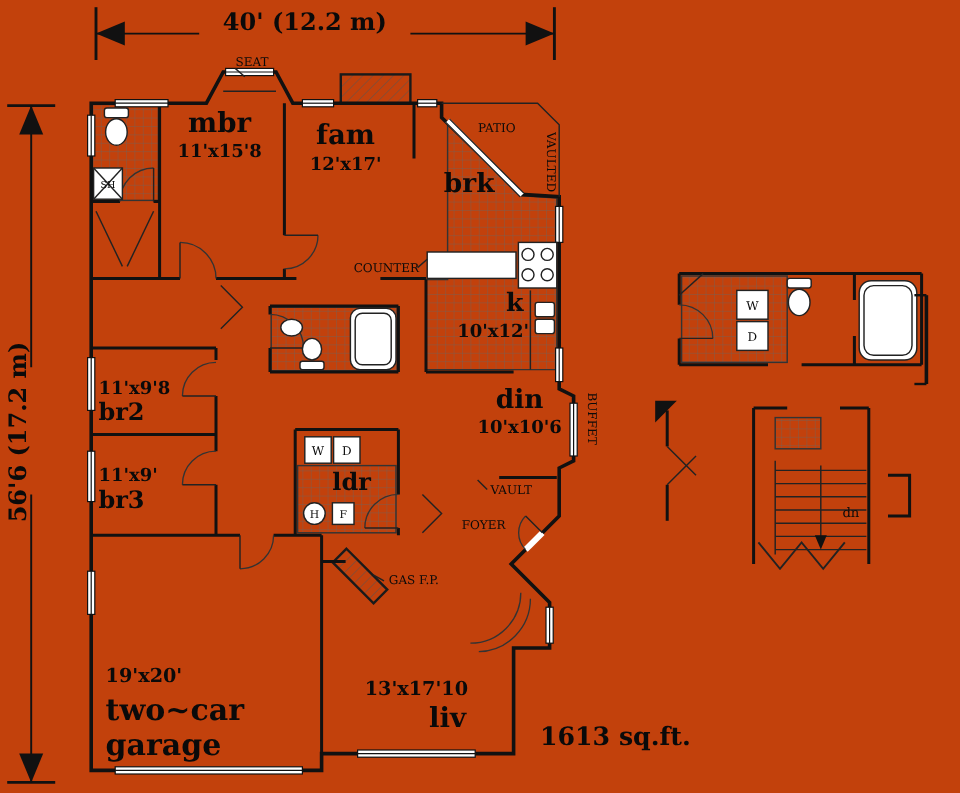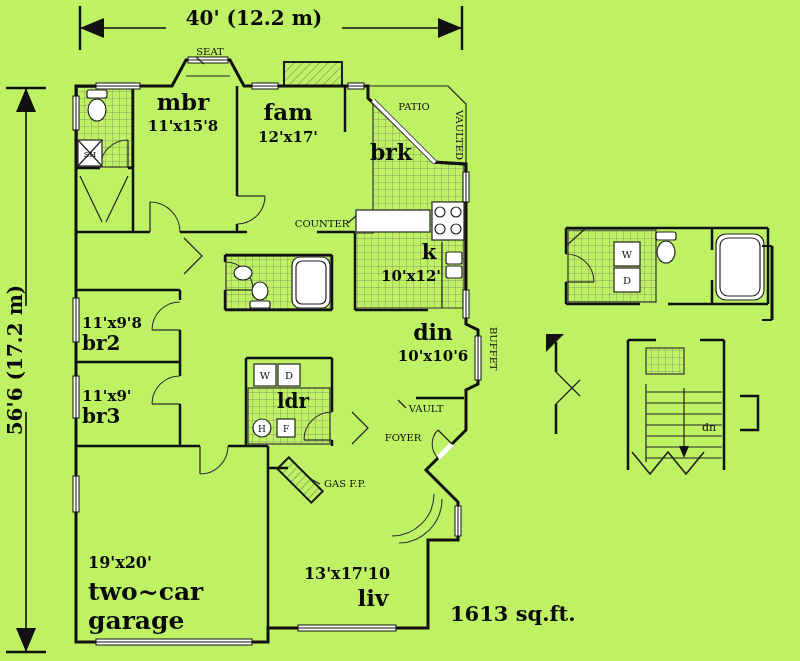--- a/index.html
+++ b/index.html
@@ -1,16 +1,16 @@
 <!DOCTYPE html>
 <html><head>
 <meta charset="utf-8">
 <style>
   html,body{margin:0;padding:0;background:#ffffff;}
-  .canvas{position:relative;width:800px;height:661px;background:#bef264;overflow:hidden;}
+  .canvas{position:relative;width:800px;height:661px;background:#c2410c;overflow:hidden;}
   svg{position:absolute;top:0;left:0;}
   text{font-family:"DejaVu Serif","Liberation Serif",serif;fill:#0a0a0a;}
   .wall-outer{stroke:#111;stroke-width:3;fill:none;stroke-linejoin:miter;}
   .wall-in{stroke:#111;stroke-width:2.5;fill:none;}
   .thin{stroke:#222;stroke-width:1.2;fill:none;}
   .thin15{stroke:#222;stroke-width:1.6;fill:none;}
   .fixture{stroke:#222;stroke-width:1.2;fill:#ffffff;}
   .hatch{fill:url(#tile);stroke:#333;stroke-width:1.2;}
   .hatchD{fill:url(#tileD);stroke:#1a1a1a;stroke-width:2;}
   .winbox{fill:#ffffff;stroke:#111;stroke-width:1;}

